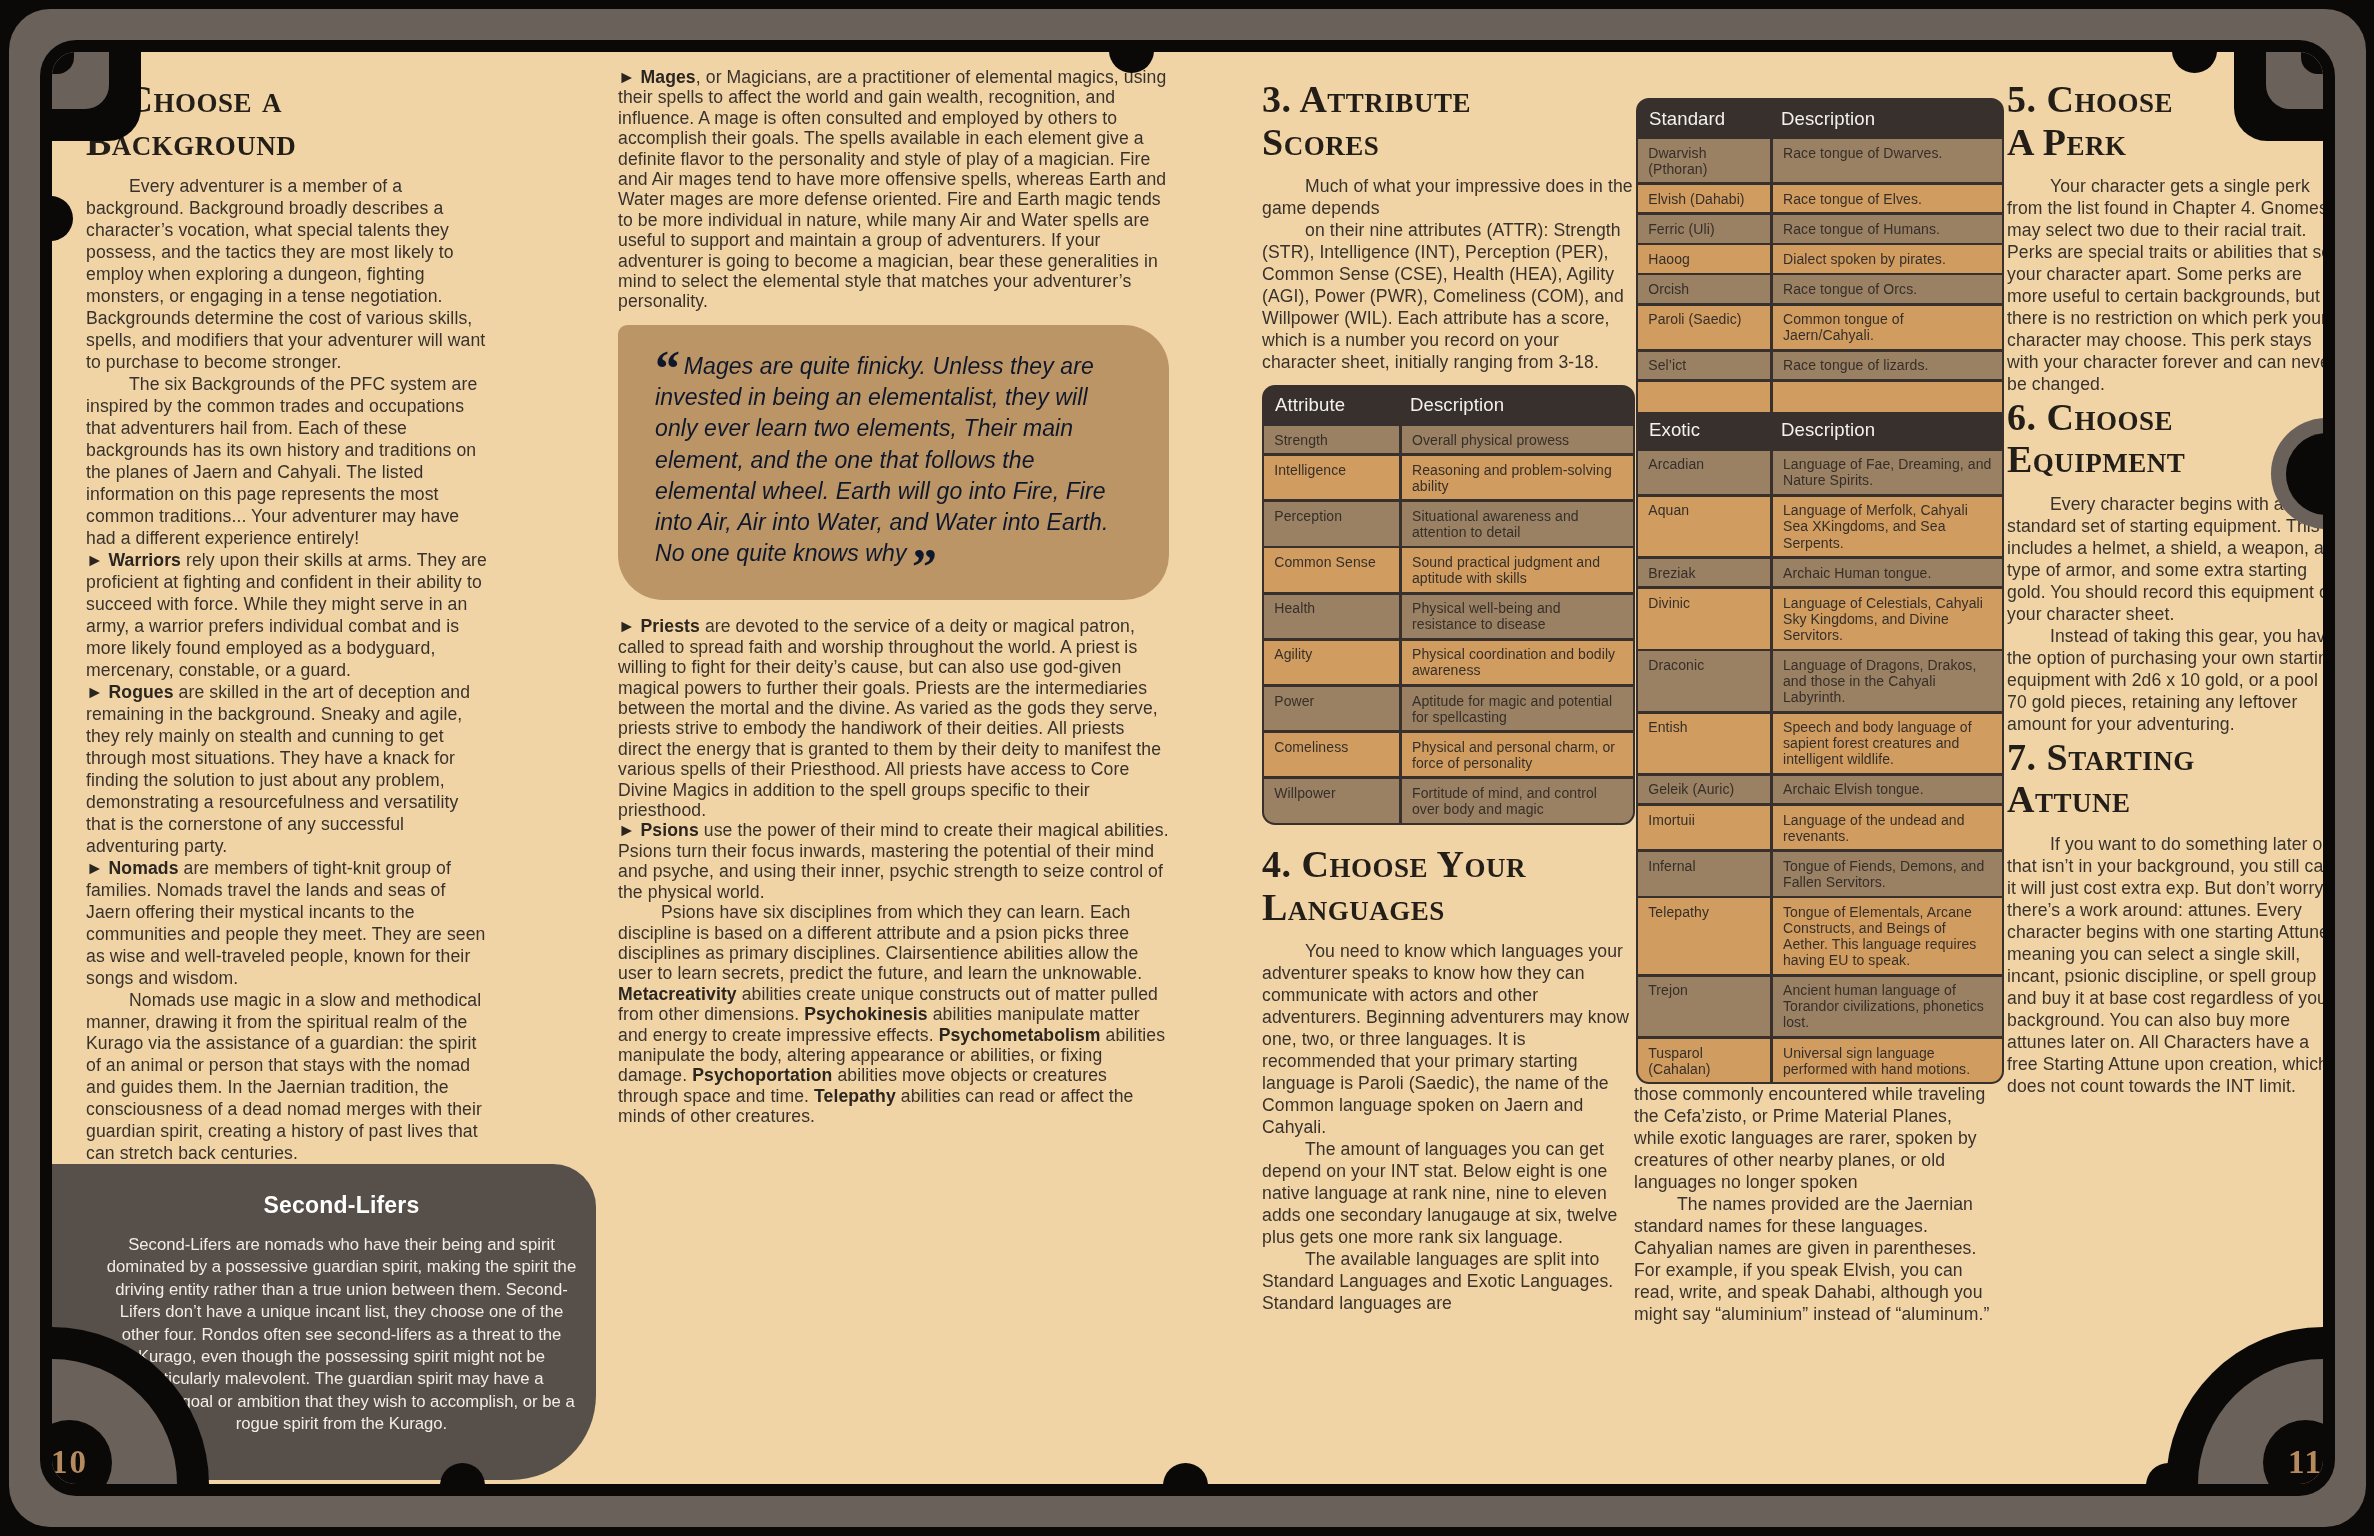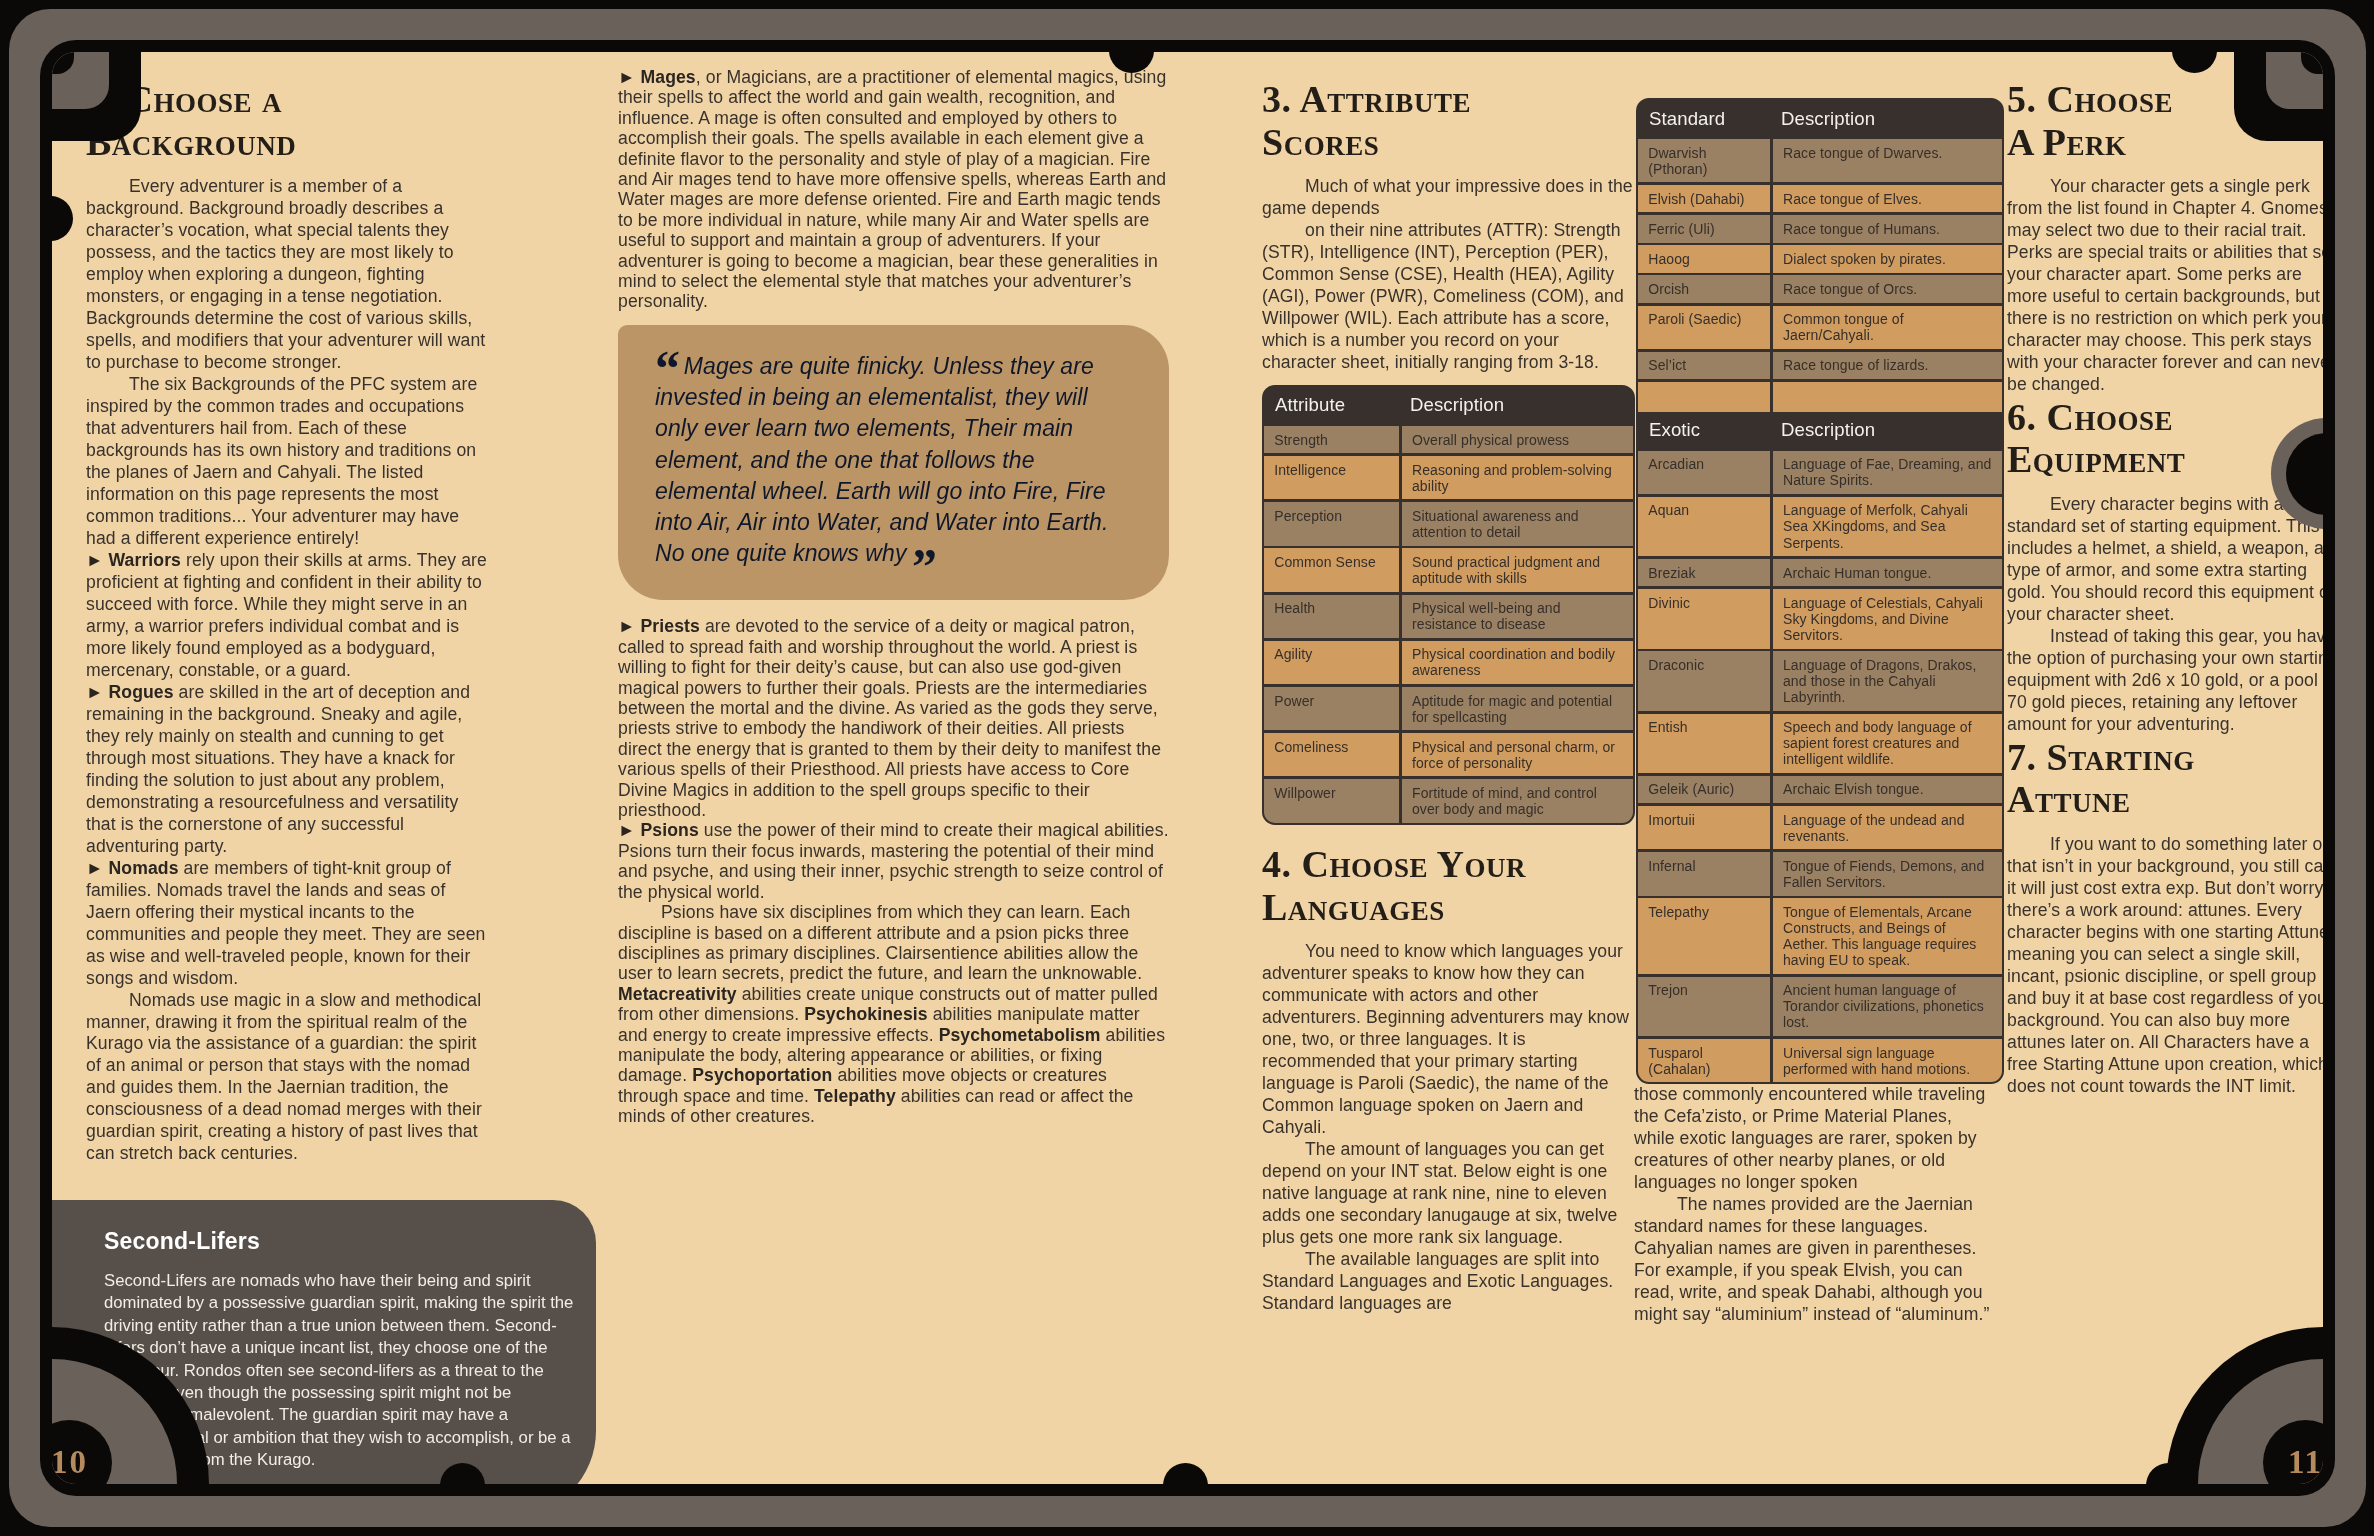--- a/index.html
+++ b/index.html
@@ -33,23 +33,23 @@
   .quote-box{
     background:#bc9566;border-radius:9.3px 45px 45px 45px;
     padding:26px 33px 30px 37px;margin:13px 0 16.7px;
     color:#0f172a;font-style:italic;font-size:23px;line-height:1.36;
   }
   .qmark{font-family:"Liberation Serif", serif;font-weight:700;font-style:normal;
     font-size:50px;line-height:0;vertical-align:-11px;padding-right:3.7px}
   .qmark.close{vertical-align:-22px;padding-left:5.6px}
   
   .sl-box{
-    position:absolute;left:0;top:1148px;width:544px;height:316px;box-sizing:border-box;
+    position:absolute;left:0;top:1112px;width:544px;height:316px;box-sizing:border-box;
     background:#57504a;border-radius:0 43px 85px 0;
-    padding:28px 17px 0 52px;color:#f2ede6;
+    padding:28px 17px 0 52px;color:#f2ede6;text-align:center;
   }
   .sl-box h3{margin:0 0 15px;font-size:23px;color:#ffffff;letter-spacing:0.2px}
   .sl-box p{margin:0;font-size:16.7px;line-height:1.34}
   
   .dtable{background:#37302d;border:2.8px solid #37302d;border-radius:13px;overflow:hidden}
   .thead{display:grid}
   .hcell{color:#f4f1ed;font-size:18.6px;padding:6.5px 11px}
   .trow{display:grid;gap:2.8px;background:#37302d;margin-top:2.8px}
   .trow>div{padding:5.6px 10.2px;font-size:14px;line-height:1.15;color:#362f29}
   .trow.dark>div{background:#9a8164}

